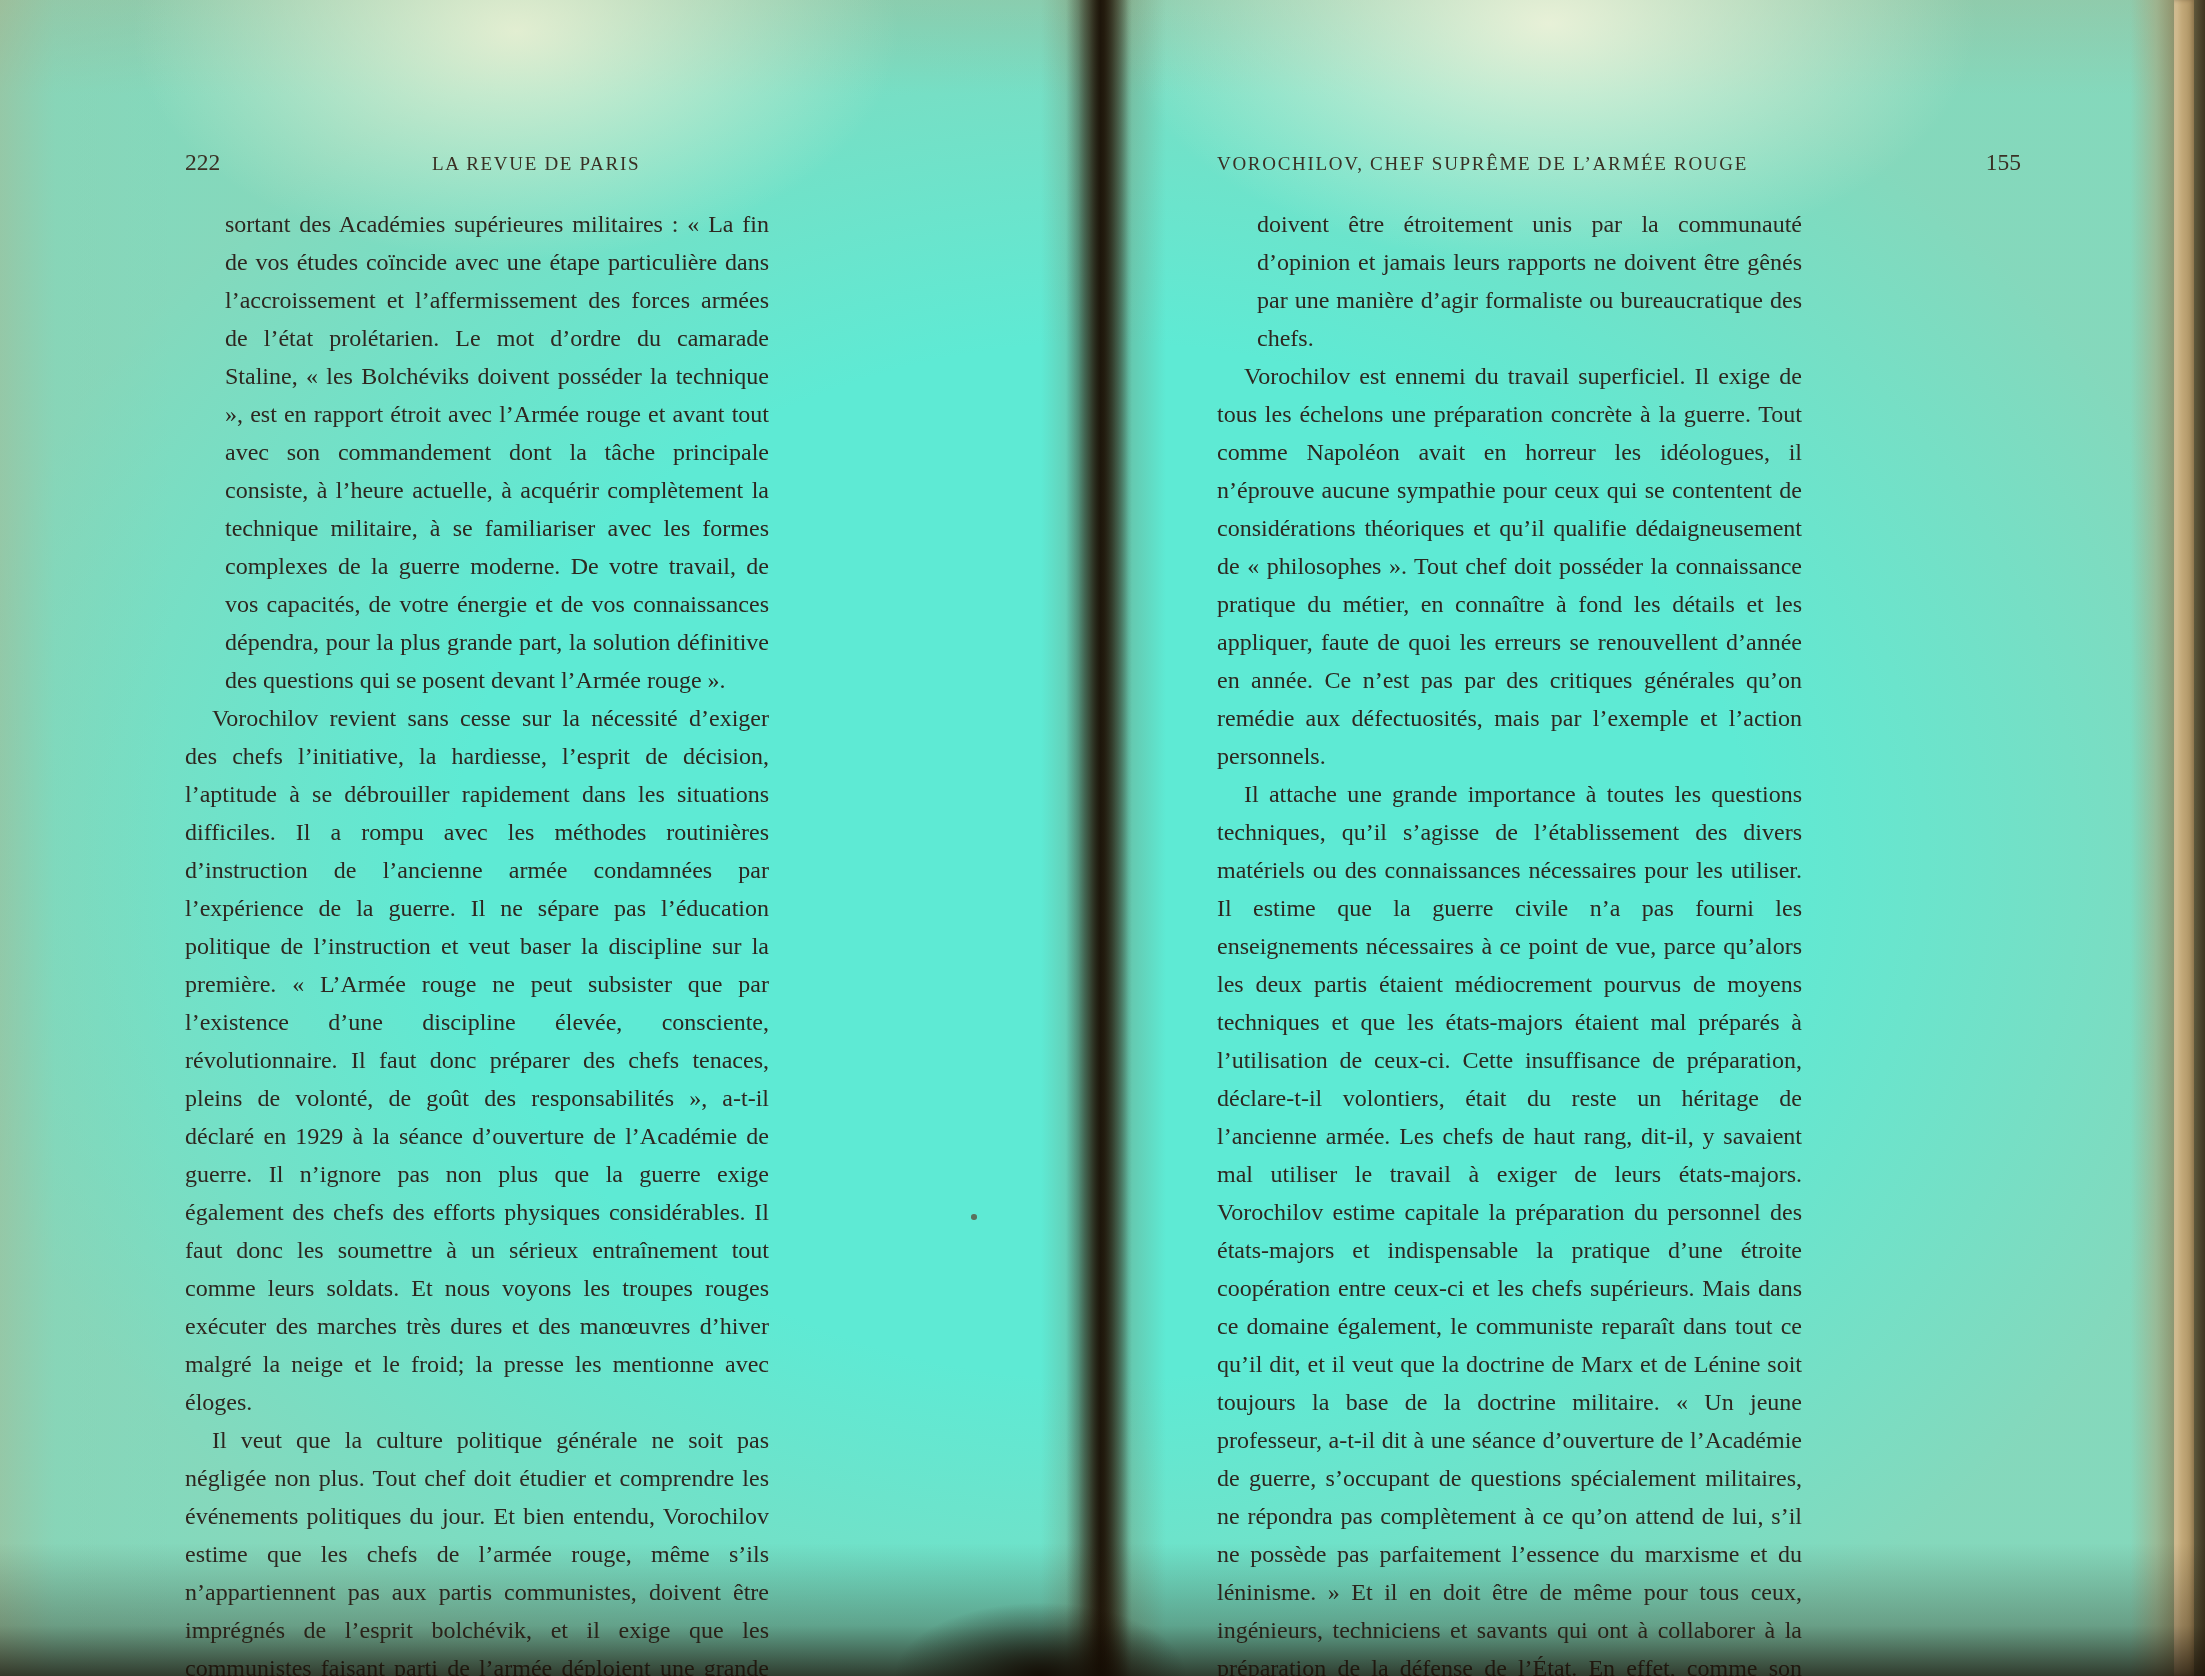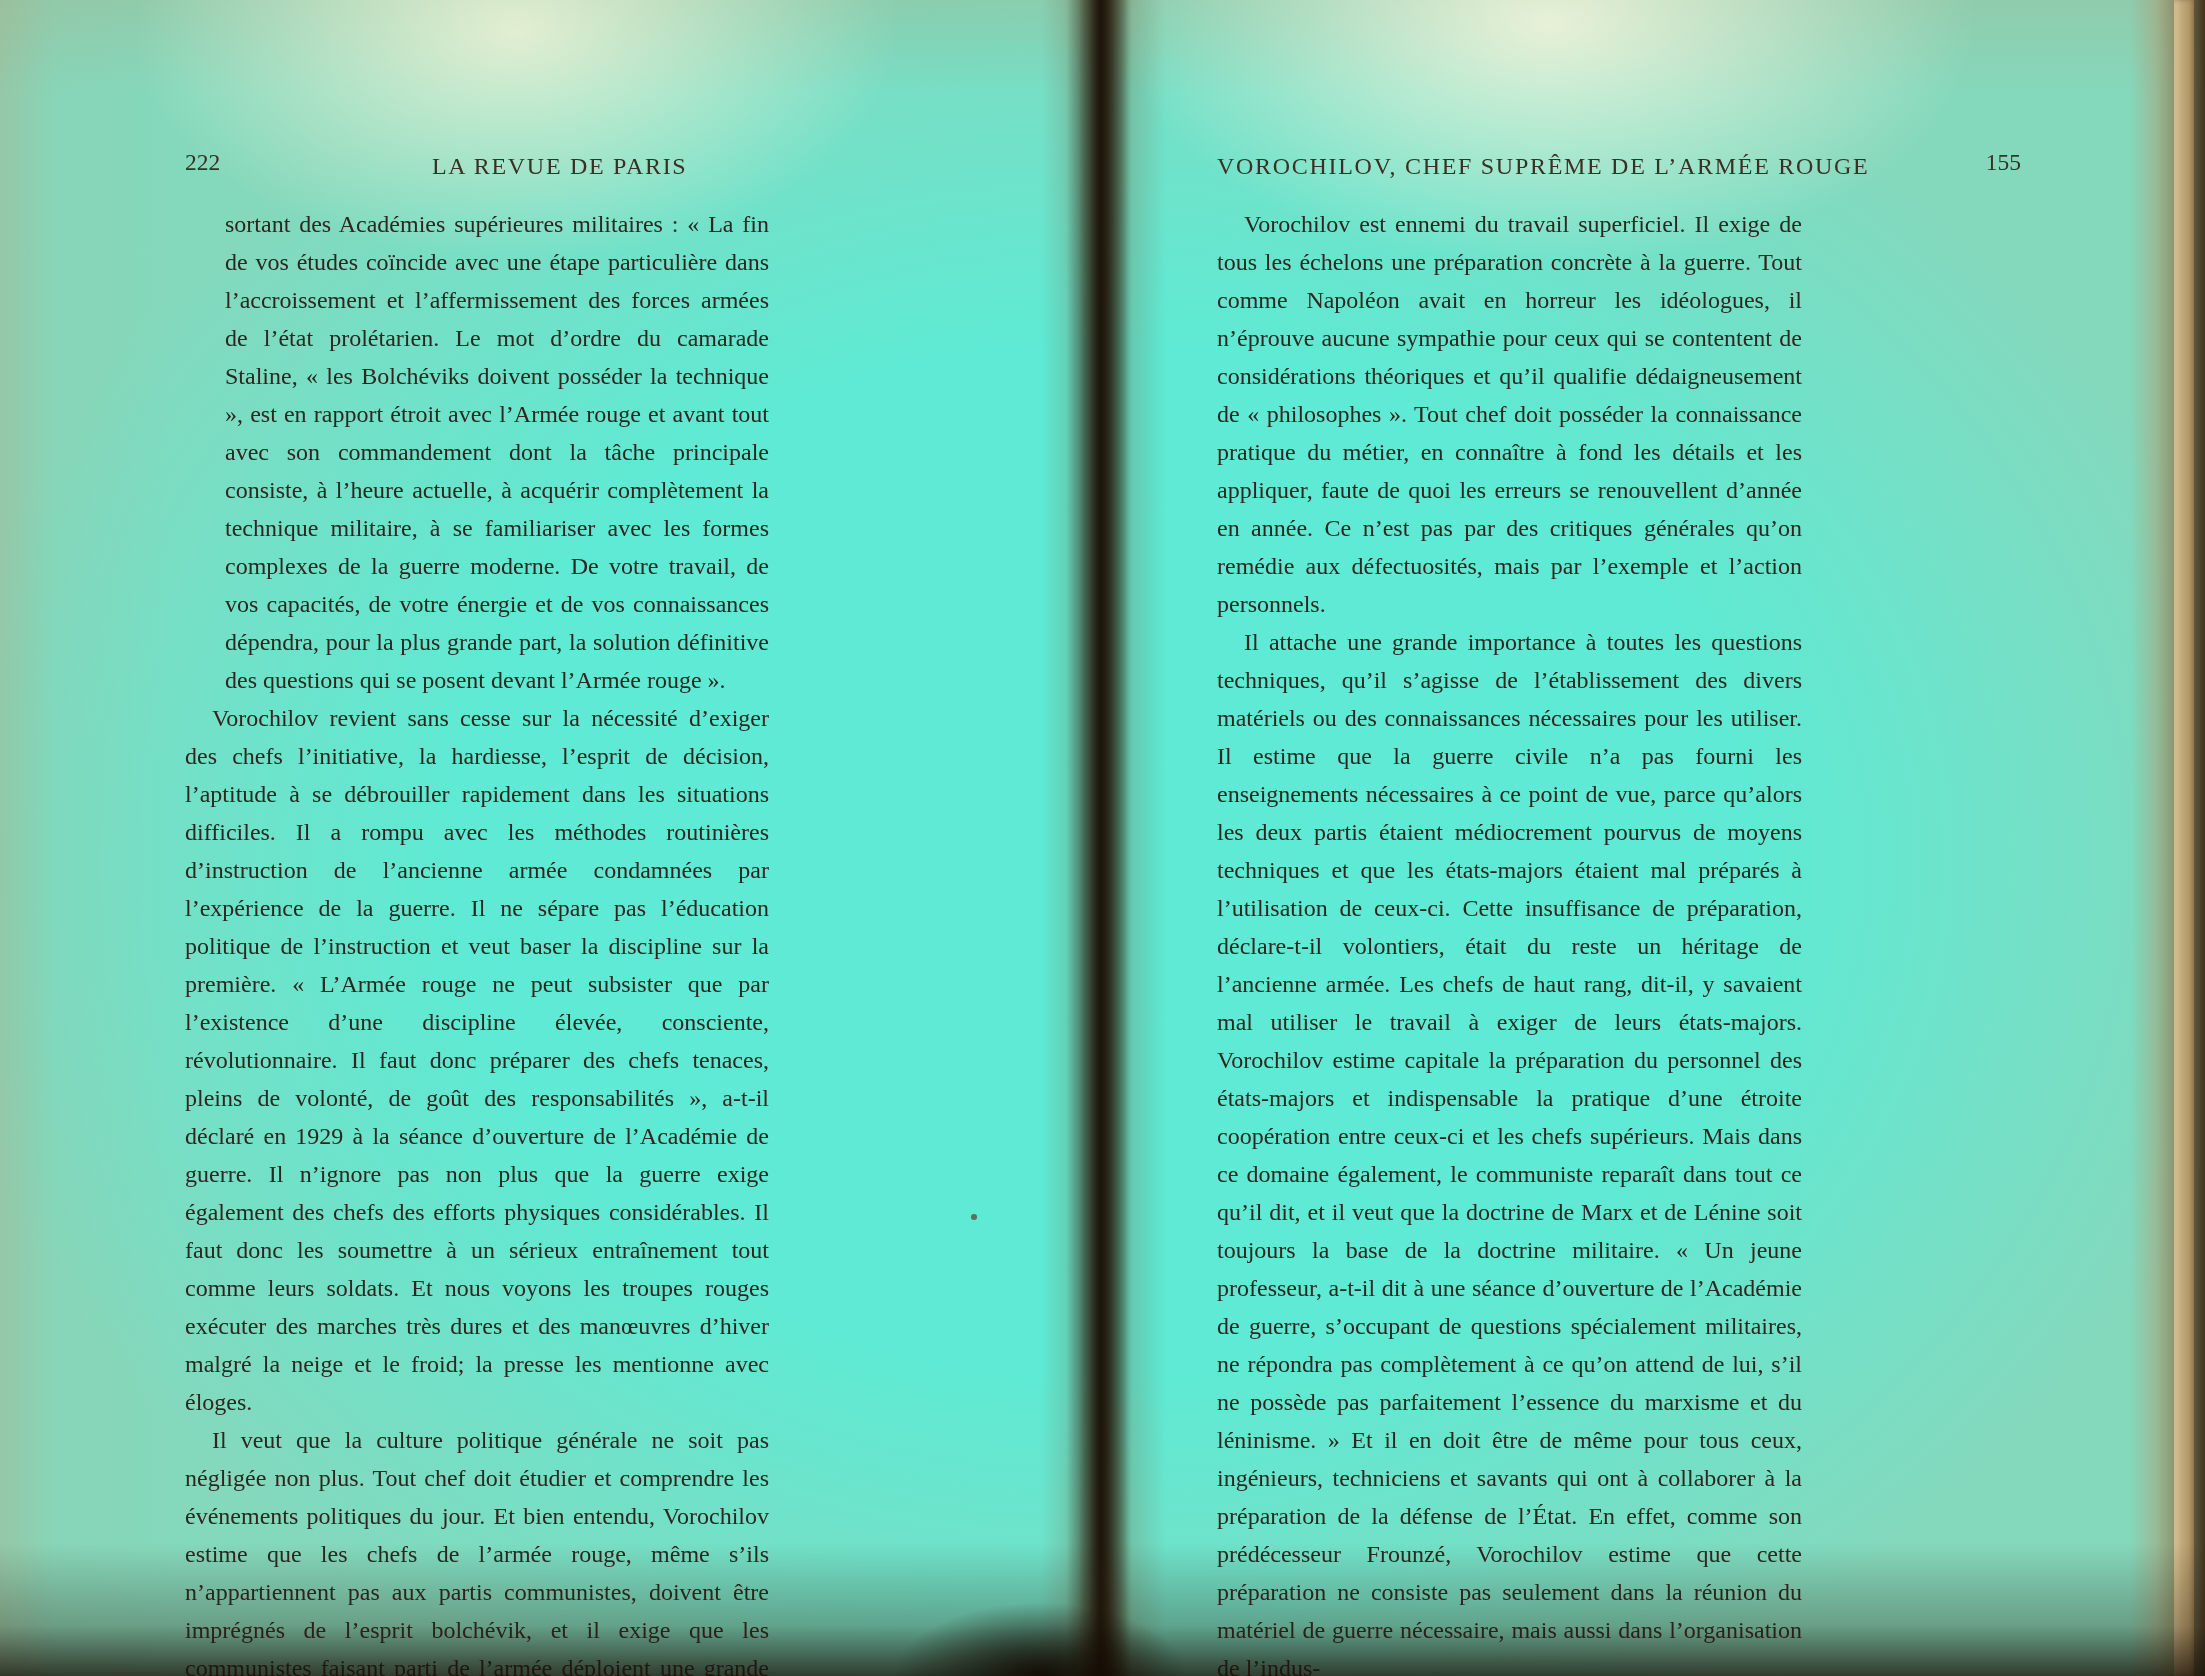--- a/index.html
+++ b/index.html
@@ -119,21 +119,21 @@
     top: 0;
     height: 1676px;
   }
   .page-left  { left: 0px;    width: 1080px; }
   .page-right { left: 1127px; width: 1078px; }
 
   .running-head {
     position: absolute;
     top: 153px;
     height: 23.5px;
-    font-size: 24px;
+    font-size: 19px;
     letter-spacing: 1.7px;
     color: #3a3024;
     white-space: nowrap;
   }
   .folio {
     position: absolute;
     top: 149px;
     font-size: 23.5px;
     color: #3a3024;
     font-family: "Liberation Serif", serif;
@@ -195,20 +195,21 @@
     </div>
 
     <div class="speck" style="left:971px; top:1214px;"></div>
   </div>
 
   <div class="page page-right">
     <div class="running-head rh-title">VOROCHILOV, CHEF SUPRÊME DE L’ARMÉE ROUGE</div>
     <div class="folio rh-folio">155</div>
 
     <div class="col col-right">
+      <p class="noindent">doivent être étroitement unis par la communauté d’opinion et jamais leurs rapports ne doivent être gênés par une manière d’agir formaliste ou bureaucratique des chefs.</p>
       <p>Vorochilov est ennemi du travail superficiel. Il exige de tous les échelons une préparation concrète à la guerre. Tout comme Napoléon avait en horreur les idéologues, il n’éprouve aucune sympathie pour ceux qui se contentent de considérations théoriques et qu’il qualifie dédaigneusement de « philosophes ». Tout chef doit posséder la connaissance pratique du métier, en connaître à fond les détails et les appliquer, faute de quoi les erreurs se renouvellent d’année en année. Ce n’est pas par des critiques générales qu’on remédie aux défectuosités, mais par l’exemple et l’action personnels.</p>
       <p>Il attache une grande importance à toutes les questions techniques, qu’il s’agisse de l’établissement des divers matériels ou des connaissances nécessaires pour les utiliser. Il estime que la guerre civile n’a pas fourni les enseignements nécessaires à ce point de vue, parce qu’alors les deux partis étaient médiocrement pourvus de moyens techniques et que les états-majors étaient mal préparés à l’utilisation de ceux-ci. Cette insuffisance de préparation, déclare-t-il volontiers, était du reste un héritage de l’ancienne armée. Les chefs de haut rang, dit-il, y savaient mal utiliser le travail à exiger de leurs états-majors. Vorochilov estime capitale la préparation du personnel des états-majors et indispensable la pratique d’une étroite coopération entre ceux-ci et les chefs supérieurs. Mais dans ce domaine également, le communiste reparaît dans tout ce qu’il dit, et il veut que la doctrine de Marx et de Lénine soit toujours la base de la doctrine militaire. « Un jeune professeur, a-t-il dit à une séance d’ouverture de l’Académie de guerre, s’occupant de questions spécialement militaires, ne répondra pas complètement à ce qu’on attend de lui, s’il ne possède pas parfaitement l’essence du marxisme et du léninisme. » Et il en doit être de même pour tous ceux, ingénieurs, techniciens et savants qui ont à collaborer à la préparation de la défense de l’État. En effet, comme son prédécesseur Frounzé, Vorochilov estime que cette préparation ne consiste pas seulement dans la réunion du matériel de guerre nécessaire, mais aussi dans l’organisation de l’indus-</p>
     </div>
   </div>
 
   <div class="gutter"></div>
   <div class="gutter-dark"></div>
   <div class="outer-edge"></div>
   <div class="edge-strip"></div>
   <div class="bottom-shadow"></div>

